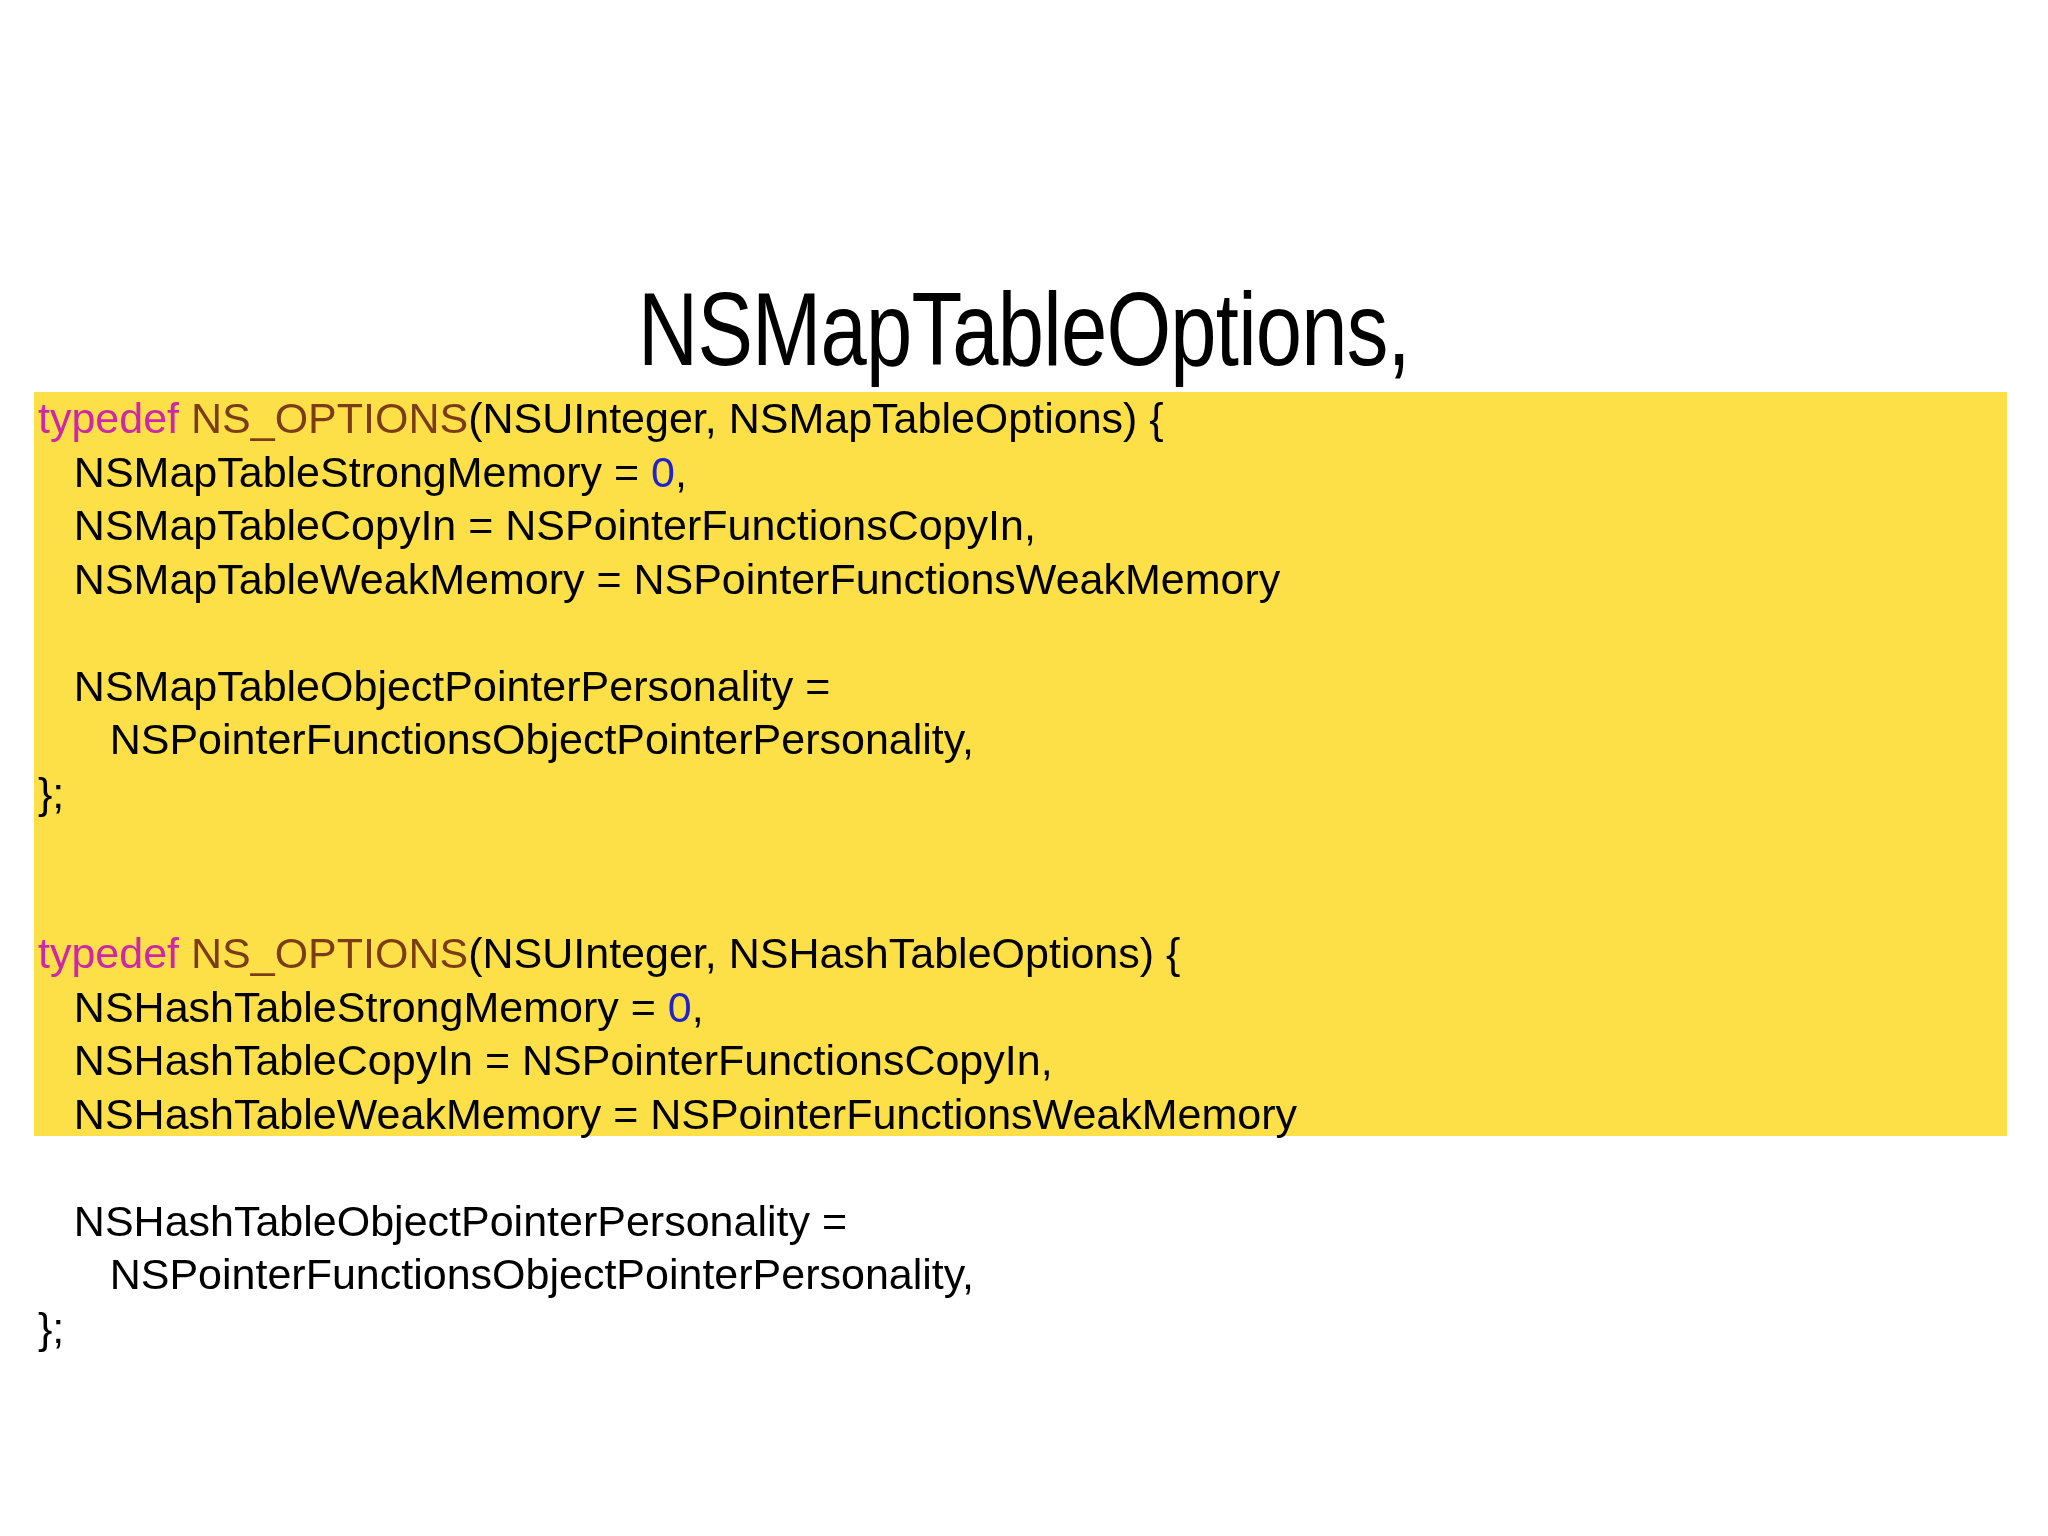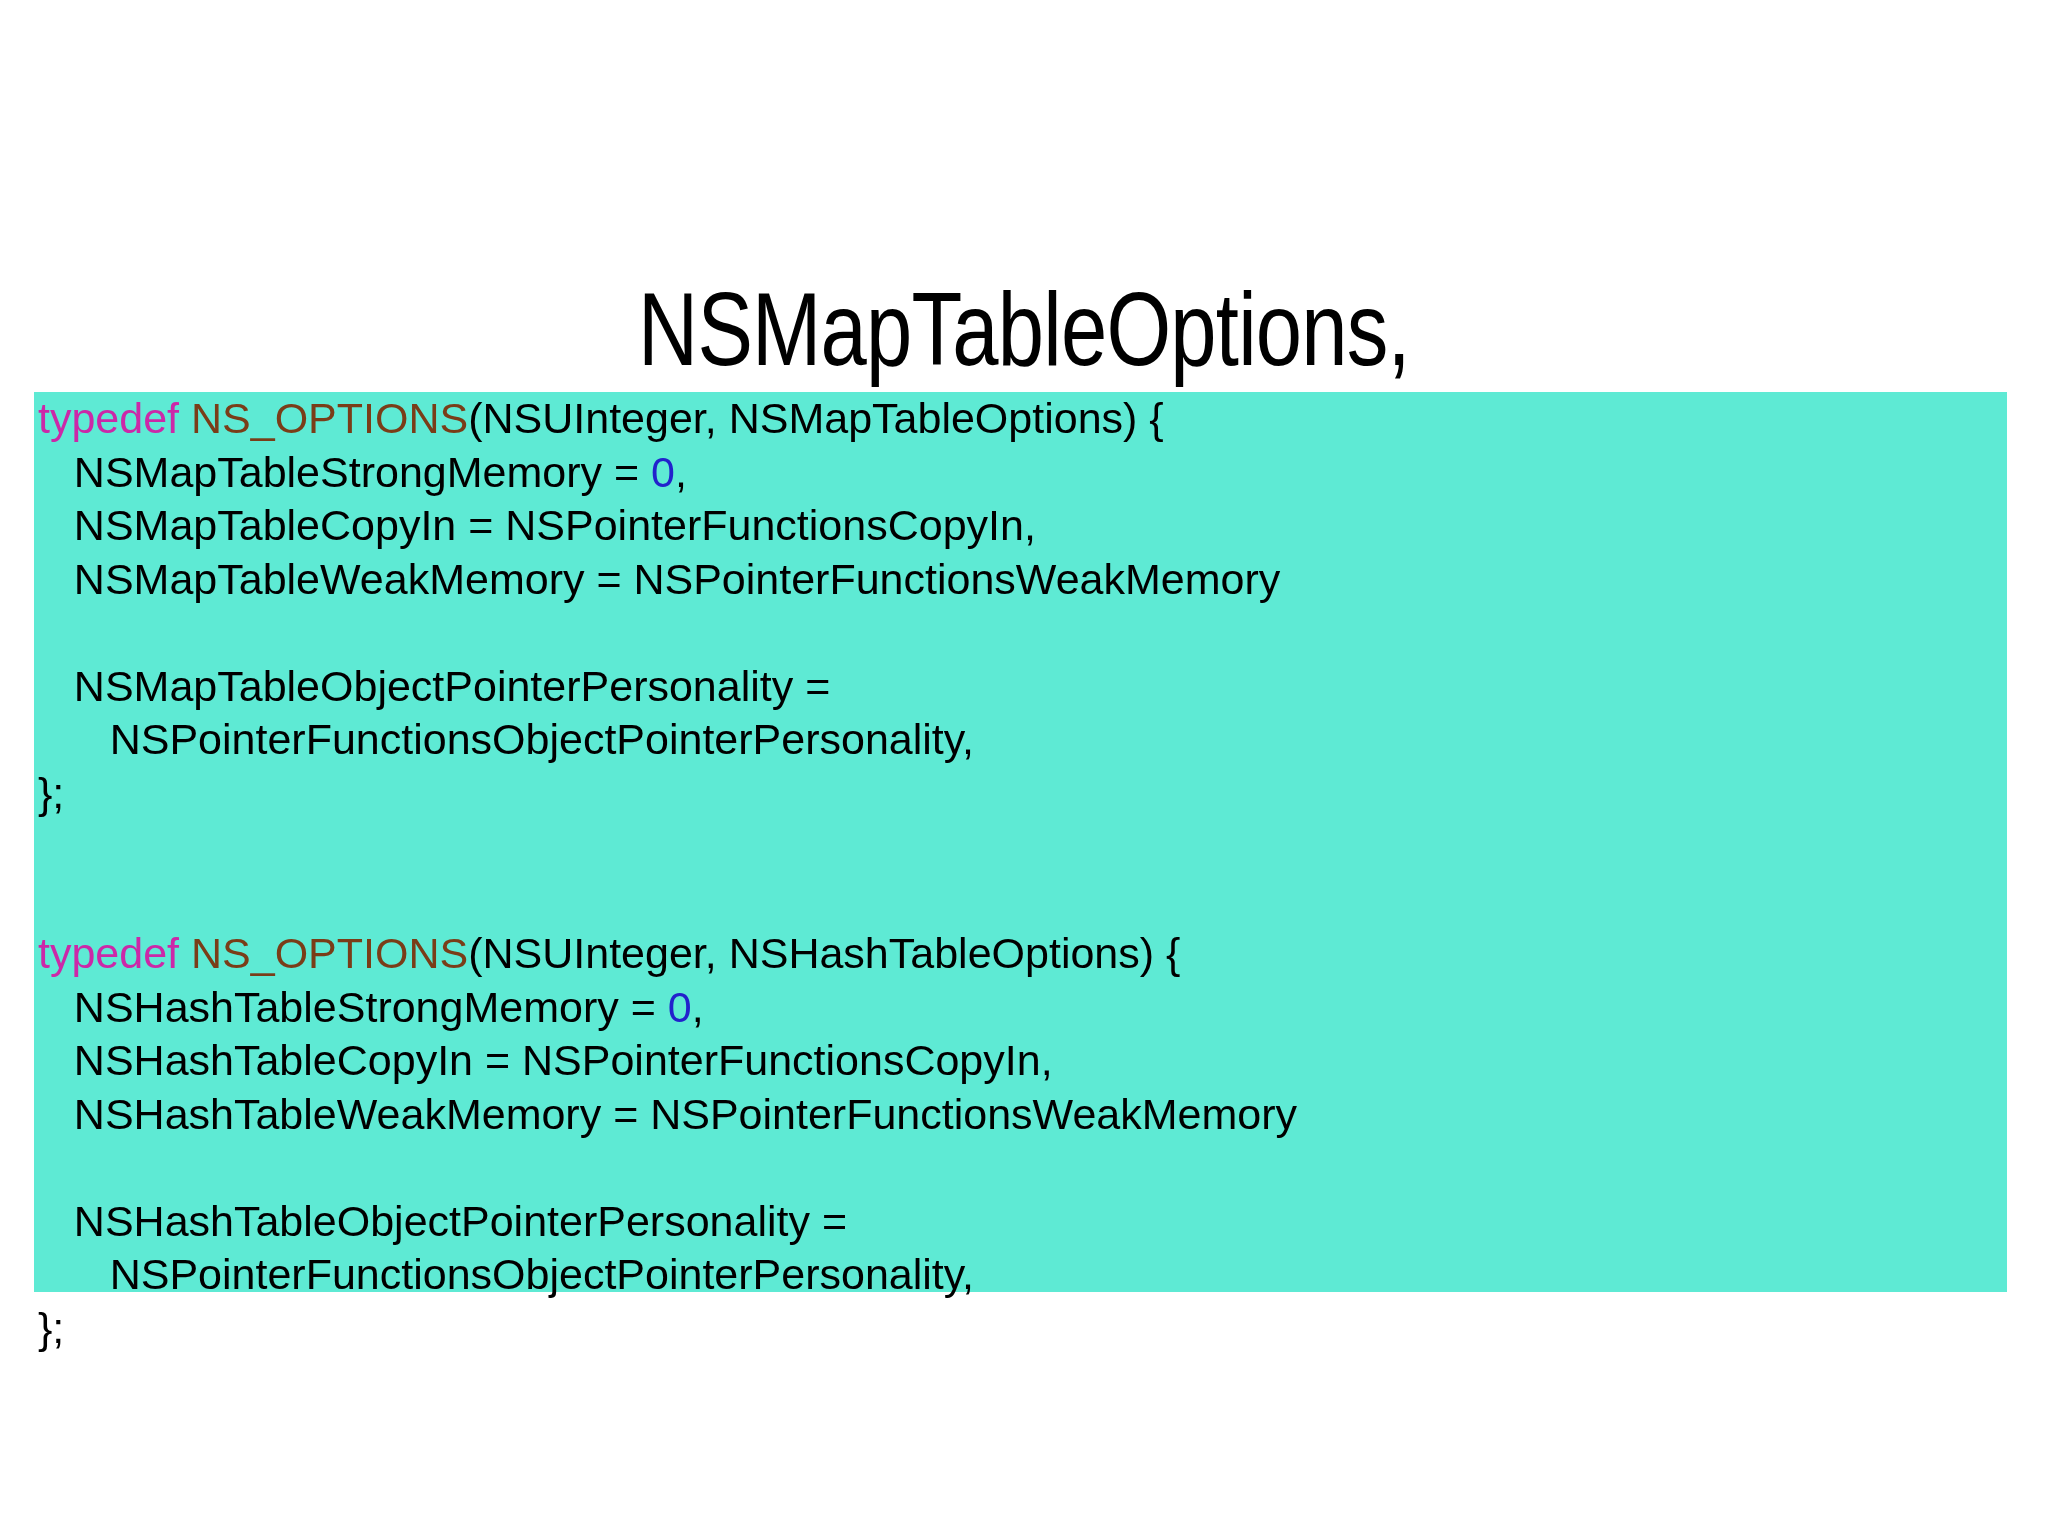--- a/index.html
+++ b/index.html
@@ -33,22 +33,22 @@
     white-space: pre;
   }
   .slide-title .title-line { display: block; }
 
   
   .code-panel {
     position: absolute;
     left: 34px;
     top: 392px;
     width: 1973px;
-    height: 900px;
-    background: #5eead4;
+    height: 744px;
+    background: #fde047;
     box-sizing: border-box;
     padding: 6px 0 0 0;
   }
   .code-body {
     position: absolute;
     left: 4px;
     top: 0;
     width: 1969px;
     font-family: "Liberation Sans", sans-serif;
     font-size: 43px;

